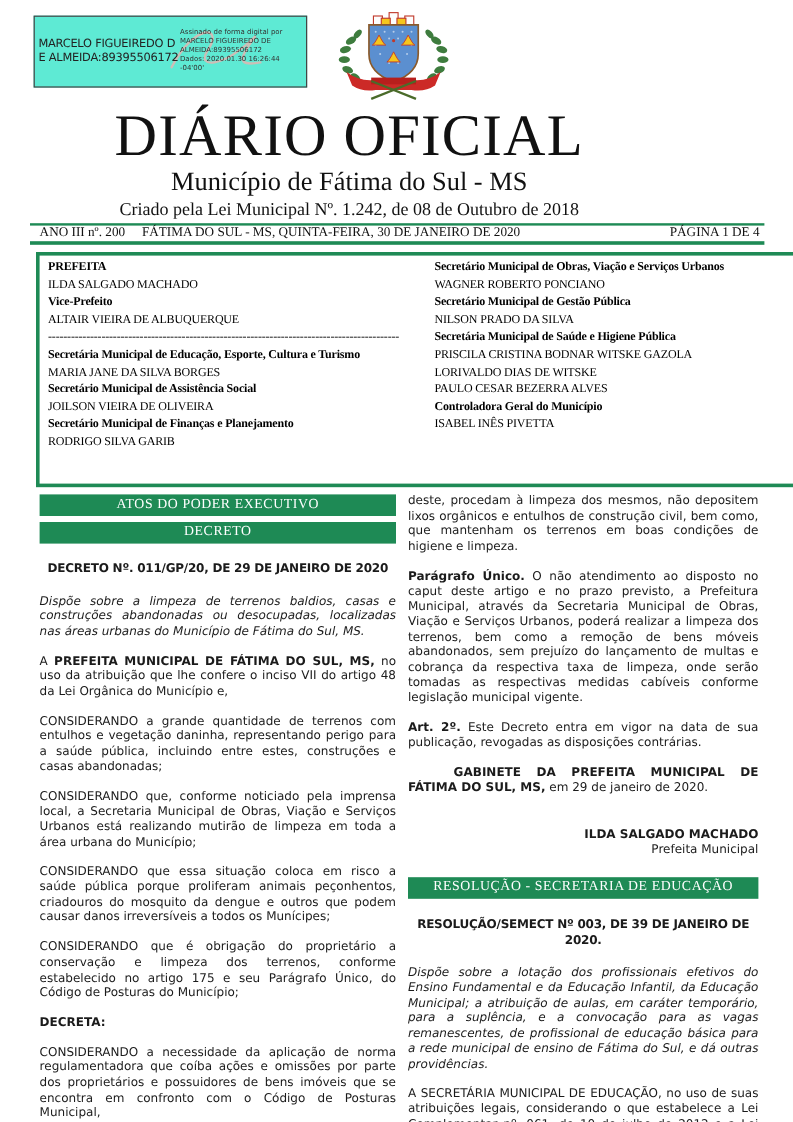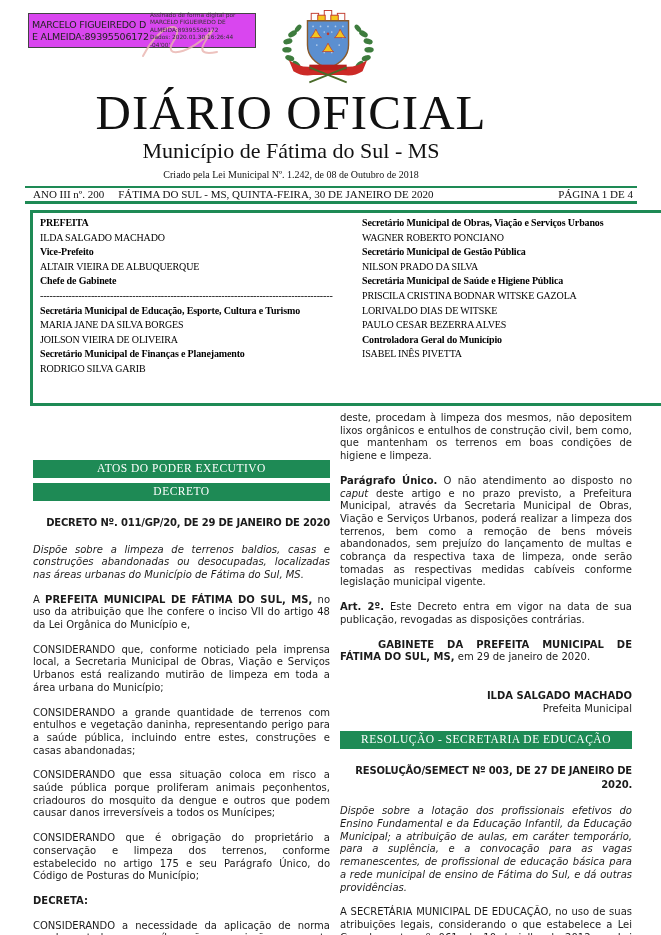--- a/index.html
+++ b/index.html
@@ -4,43 +4,43 @@
 <style>
   html,body{margin:0;padding:0;}
   body{
     width:661px;height:935px;background:#ffffff;position:relative;overflow:hidden;
     font-family:"DejaVu Sans",sans-serif;color:#1b1b1b;
   }
   .abs{position:absolute;}
 
   
   .sig-box{
-    left:28px;top:13px;width:228px;height:35px;
+    left:28px;top:13px;width:228px;height:60px;
     border:1px solid #444;box-sizing:border-box;
-    display:flex;align-items:center;background:#d946ef;
+    display:flex;align-items:center;background:#5eead4;
   }
   .sig-name{
     width:118px;padding-left:3px;
     font-size:9.5px;line-height:12px;letter-spacing:-0.2px;
     color:#222;word-break:break-all;position:relative;z-index:1;
   }
   .sig-details{
     flex:1;font-size:5.8px;line-height:7.6px;color:#333;
     position:relative;z-index:1;padding-right:2px;
   }
   .sig-flourish{position:absolute;left:100px;top:2px;z-index:0;}
 
   
   .coat{left:272px;top:5px;width:112px;height:82px;}
 
   
   .masthead{left:0;top:88px;width:582px;text-align:center;font-family:"Liberation Serif",serif;color:#111;}
   .mast-title{font-size:49px;line-height:50px;letter-spacing:1px;font-weight:400;}
   .mast-sub{font-size:22px;line-height:24px;margin-top:1px;}
-  .mast-created{font-size:10px;line-height:16px;margin-top:4px;}
+  .mast-created{font-size:15px;line-height:16px;margin-top:4px;}
 
   .rule{left:25px;width:612px;background:#1e8a55;}
   .rule-thin{top:186px;height:2px;}
   .rule-thick{top:201px;height:3px;}
 
   .header-bar{
     left:33px;top:188px;width:600px;display:flex;align-items:baseline;gap:14px;
     font-family:"Liberation Serif",serif;font-size:11px;color:#111;white-space:nowrap;
   }
   .header-bar .mid{flex:1;text-align:left;}
@@ -60,31 +60,31 @@
   
   .col{top:412px;font-size:10px;line-height:12.7px;text-align:justify;color:#1b1b1b;}
   .col-left{left:33px;width:297px;}
   .col-right{left:340px;width:292px;}
 
   .banner{
     background:#1e8a55;color:#fff;text-align:center;
     font-family:"Liberation Serif",serif;font-size:11.5px;line-height:13px;
     letter-spacing:0.5px;padding:2px 0 3px;
   }
-  .banner.mb-sm{margin-bottom:5px;margin-top:48px;}
+  .banner.mb-sm{margin-bottom:5px;}
   .banner.mb-lg{margin-bottom:15px;}
 
   .doc-heading{
-    font-weight:700;text-align:right;font-size:10px;letter-spacing:-0.2px;
+    font-weight:700;text-align:center;font-size:10px;letter-spacing:-0.2px;
     line-height:13.5px;margin-bottom:14px;
   }
   .p{margin:0 0 12px 0;}
   .em{font-style:italic;}
   .b{font-weight:700;}
-  .i{font-style:italic;}
+  .i{}
   .indent{text-indent:38px;}
   .sig-block{text-align:right;margin-top:26px;margin-bottom:16px;}
   .sig-block .name{font-weight:700;}
 </style>
 </head>
 <body>
 
 <div>
 
   <div class="abs sig-box">
@@ -175,24 +175,24 @@
   </div>
 
   <div class="abs rule rule-thick"></div>
 
   <div class="abs officials-box">
     <div class="off-col">
       <div class="off-role">PREFEITA</div>
       <div class="off-name">ILDA SALGADO MACHADO</div>
       <div class="off-role">Vice-Prefeito</div>
       <div class="off-name">ALTAIR VIEIRA DE ALBUQUERQUE</div>
-      <div class="off-role">Chefe de Gabinete</div>
       <div class="off-divider">--------------------------------------------------------------------------------------------</div>
       <div class="off-role">Secretária Municipal de Educação, Esporte, Cultura e Turismo</div>
       <div class="off-name">MARIA JANE DA SILVA BORGES</div>
+      <div class="off-role">Secretário Municipal de Assistência Social</div>
       <div class="off-name">JOILSON VIEIRA DE OLIVEIRA</div>
       <div class="off-role">Secretário Municipal de Finanças e Planejamento</div>
       <div class="off-name">RODRIGO SILVA GARIB</div>
     </div>
     <div class="off-col">
       <div class="off-role">Secretário Municipal de Obras, Viação e Serviços Urbanos</div>
       <div class="off-name">WAGNER ROBERTO PONCIANO</div>
       <div class="off-role">Secretário Municipal de Gestão Pública</div>
       <div class="off-name">NILSON PRADO DA SILVA</div>
       <div class="off-role">Secretária Municipal de Saúde e Higiene Pública</div>
@@ -207,22 +207,22 @@
   <div class="abs col col-left">
     <div class="banner mb-sm">ATOS DO PODER EXECUTIVO</div>
     <div class="banner mb-lg">DECRETO</div>
 
     <div class="doc-heading">DECRETO Nº. 011/GP/20, DE 29 DE JANEIRO DE 2020</div>
 
     <p class="p em">Dispõe sobre a limpeza de terrenos baldios, casas e construções abandonadas ou desocupadas, localizadas nas áreas urbanas do Município de Fátima do Sul, MS.</p>
 
     <p class="p"><span>A </span><span class="b">PREFEITA MUNICIPAL DE FÁTIMA DO SUL, MS,</span><span> no uso da atribuição que lhe confere o inciso VII do artigo 48 da Lei Orgânica do Município e,</span></p>
 
+    <p class="p">CONSIDERANDO a grande quantidade de terrenos com entulhos e vegetação daninha, representando perigo para a saúde pública, incluindo entre estes, construções e casas abandonadas;</p>
     <p class="p">CONSIDERANDO que, conforme noticiado pela imprensa local, a Secretaria Municipal de Obras, Viação e Serviços Urbanos está realizando mutirão de limpeza em toda a área urbana do Município;</p>
-    <p class="p">CONSIDERANDO a grande quantidade de terrenos com entulhos e vegetação daninha, representando perigo para a saúde pública, incluindo entre estes, construções e casas abandonadas;</p>
     <p class="p">CONSIDERANDO que essa situação coloca em risco a saúde pública porque proliferam animais peçonhentos, criadouros do mosquito da dengue e outros que podem causar danos irreversíveis a todos os Munícipes;</p>
     <p class="p">CONSIDERANDO que é obrigação do proprietário a conservação e limpeza dos terrenos, conforme estabelecido no artigo 175 e seu Parágrafo Único, do Código de Posturas do Município;</p>
     <p class="p b">DECRETA:</p>
 
     <p class="p">CONSIDERANDO a necessidade da aplicação de norma regulamentadora que coíba ações e omissões por parte dos proprietários e possuidores de bens imóveis que se encontra em confronto com o Código de Posturas Municipal,</p>
 
   </div>
 
   <div class="abs col col-right">
     <p class="p">deste, procedam à limpeza dos mesmos, não depositem lixos orgânicos e entulhos de construção civil, bem como, que mantenham os terrenos em boas condições de higiene e limpeza.</p>
@@ -233,20 +233,20 @@
 
     <p class="p indent"><span class="b">GABINETE DA PREFEITA MUNICIPAL DE FÁTIMA DO SUL, MS,</span><span> em 29 de janeiro de 2020.</span></p>
 
     <div class="sig-block">
       <div class="name">ILDA SALGADO MACHADO</div>
       <div>Prefeita Municipal</div>
     </div>
 
     <div class="banner mb-lg">RESOLUÇÃO - SECRETARIA DE EDUCAÇÃO</div>
 
-    <div class="doc-heading">RESOLUÇÃO/SEMECT Nº 003, DE 27 DE JANEIRO DE 2020.</div>
+    <div class="doc-heading">RESOLUÇÃO/SEMECT Nº 003, DE 39 DE JANEIRO DE 2020.</div>
 
     <p class="p em">Dispõe sobre a lotação dos profissionais efetivos do Ensino Fundamental e da Educação Infantil, da Educação Municipal; a atribuição de aulas, em caráter temporário, para a suplência, e a convocação para as vagas remanescentes, de profissional de educação básica para a rede municipal de ensino de Fátima do Sul, e dá outras providências.</p>
 
     <p class="p">A SECRETÁRIA MUNICIPAL DE EDUCAÇÃO, no uso de suas atribuições legais, considerando o que estabelece a Lei Complementar nº. 061, de 10 de julho de 2012 e a Lei Complementar Nº 078 de 03 de outubro de 2016,</p>
   </div>
 
 </div>
 
 </body></html>

